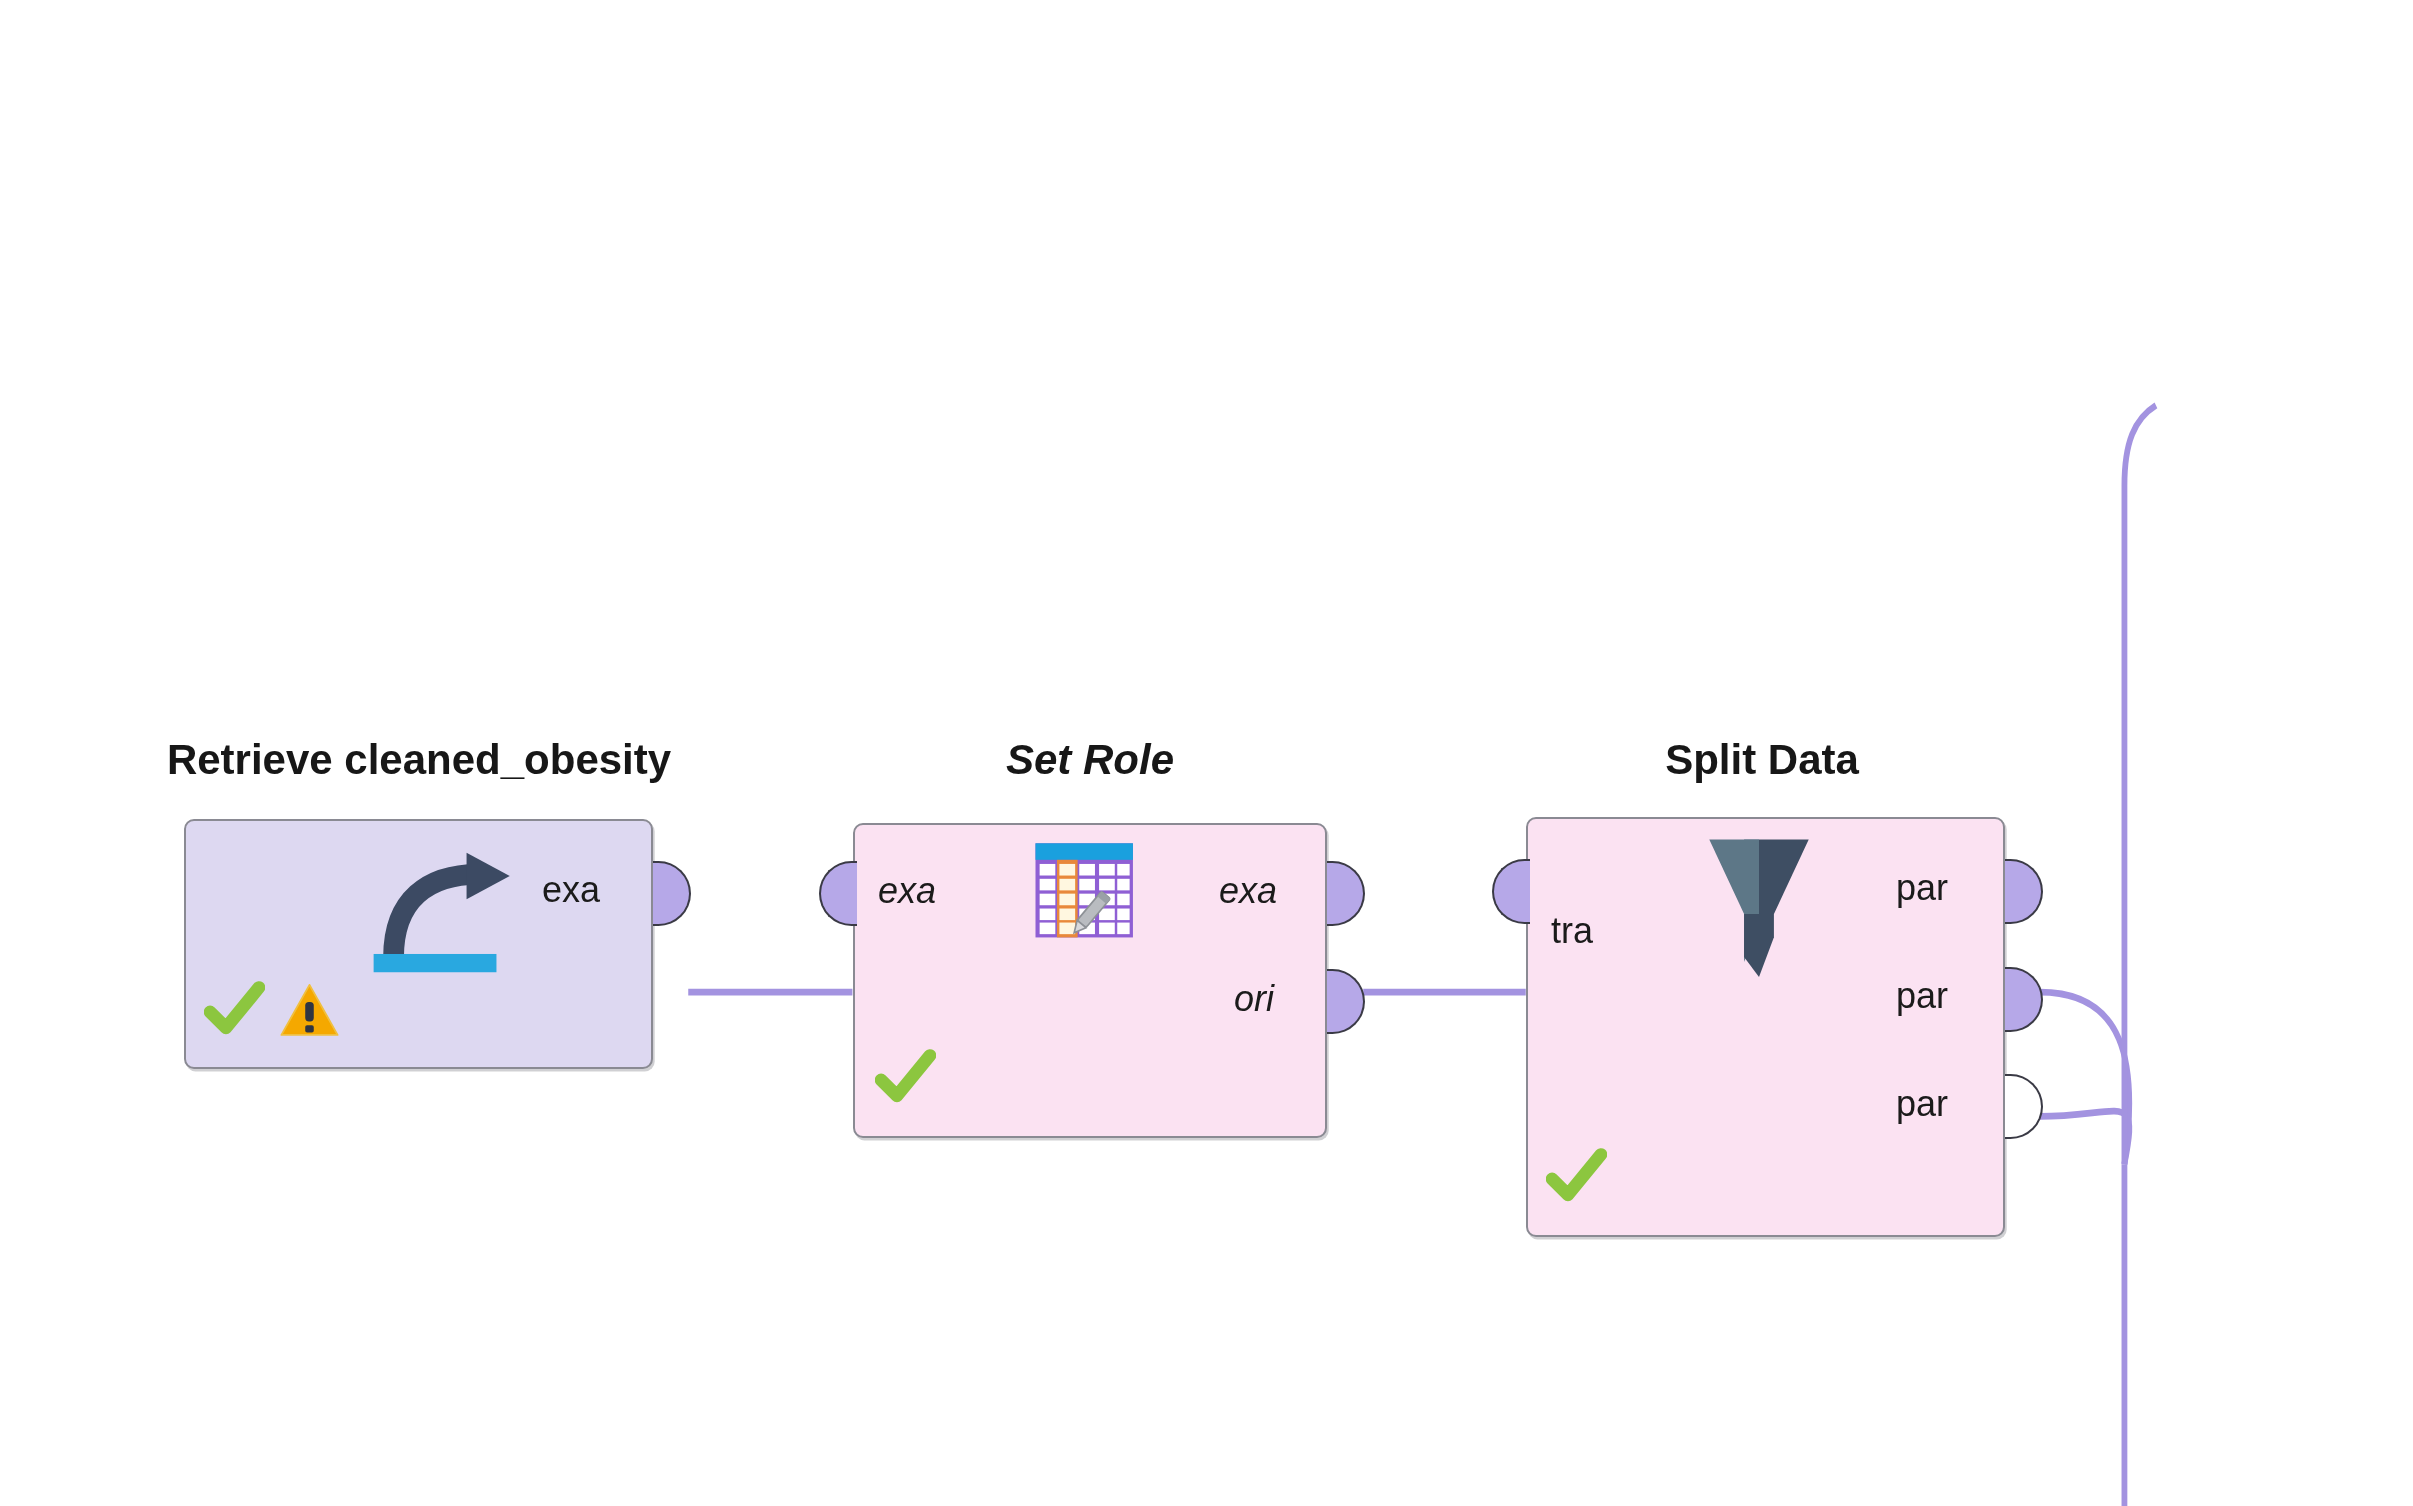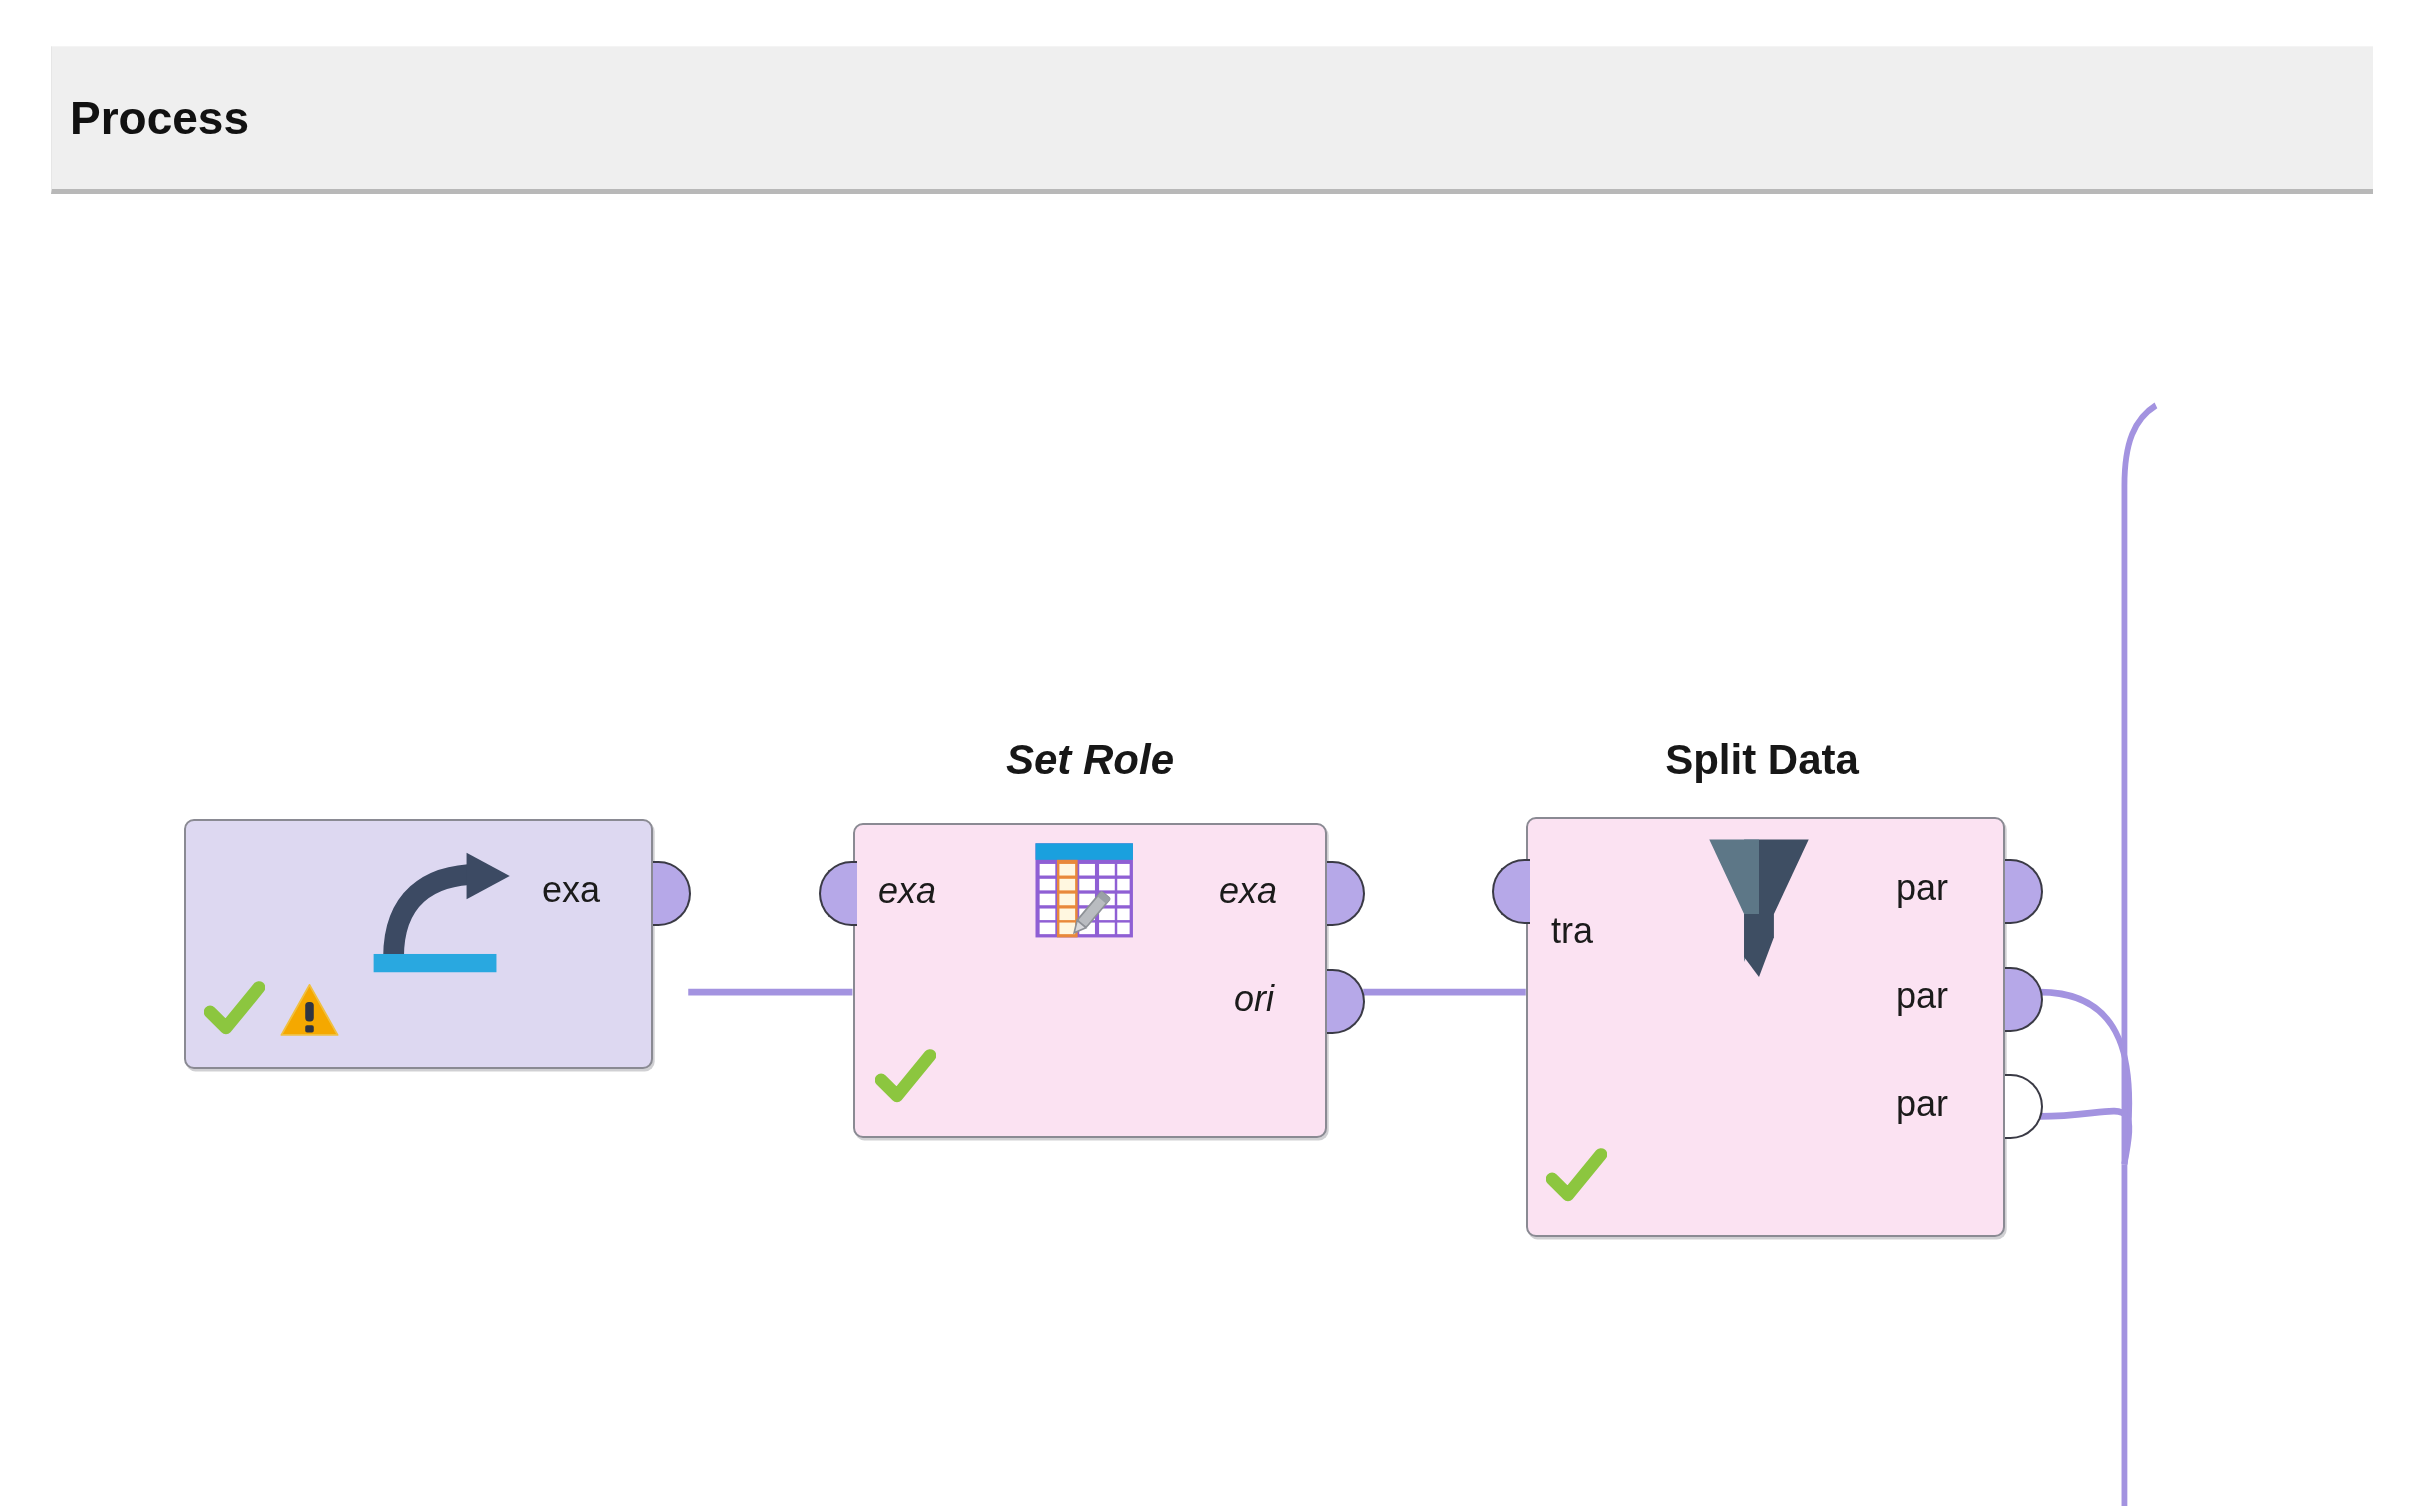--- a/index.html
+++ b/index.html
@@ -114,42 +114,40 @@
     width: 2413px; height: 1506px;
     pointer-events: none;
     overflow: visible;
   }
 </style>
 </head>
 <body>
 
 <div id="root">
 
-  <div class="panel-header">
-    <div class="panel-header-title">Process</div>
-  </div>
 
   <div class="canvas">
 
     <svg class="wires" viewBox="0 0 2910 1576" width="2413" height="1307" preserveAspectRatio="none" style="position:absolute;left:0;top:0;">
 
       <path d="M 830 830 L 1028 830" stroke="#a393e0" stroke-width="7" fill="none"></path>
 
       <path d="M 1644 830 L 1840 830" stroke="#a393e0" stroke-width="7" fill="none"></path>
 
       <path d="M 2460 830 C 2560 830 2580 900 2562 1010" stroke="#a393e0" stroke-width="7" fill="none"></path>
 
       <path d="M 2460 960 C 2560 960 2580 930 2562 1010" stroke="#a393e0" stroke-width="7" fill="none"></path>
 
       <path d="M 2562 1010 L 2562 760 L 2562 300 C 2562 255 2574 230 2600 216" stroke="#a393e0" stroke-width="7" fill="none"></path>
       <path d="M 2562 1010 L 2562 1440 C 2562 1500 2572 1520 2590 1538" stroke="#a393e0" stroke-width="7" fill="none"></path>
     </svg>
 
     <div class="op" style="left:184px; top:547px; width:469px; height:323px;">
 
+      <div class="op-title" style="top:-6.6px; left:235px;">Retrieve cleaned_obesity</div>
 
       <div class="op-body retrieve" style="left:0; top:73px; width:469px; height:250px;">
 
         <svg width="166" height="133" viewBox="0 0 200 160" style="position:absolute; left:176px; top:20px;">
           <path d="M 38 140 C 38 70 80 40 140 40" stroke="#3c4a63" stroke-width="25" fill="none" stroke-linecap="butt"></path>
           <path d="M 126 14 L 178 42 L 126 70 Z" fill="#3c4a63"></path>
           <rect x="14" y="136" width="148" height="22" fill="#29a8e0"></rect>
         </svg>
 
         <svg class="check" viewBox="0 0 100 100" style="left:18px; top:158px;">

